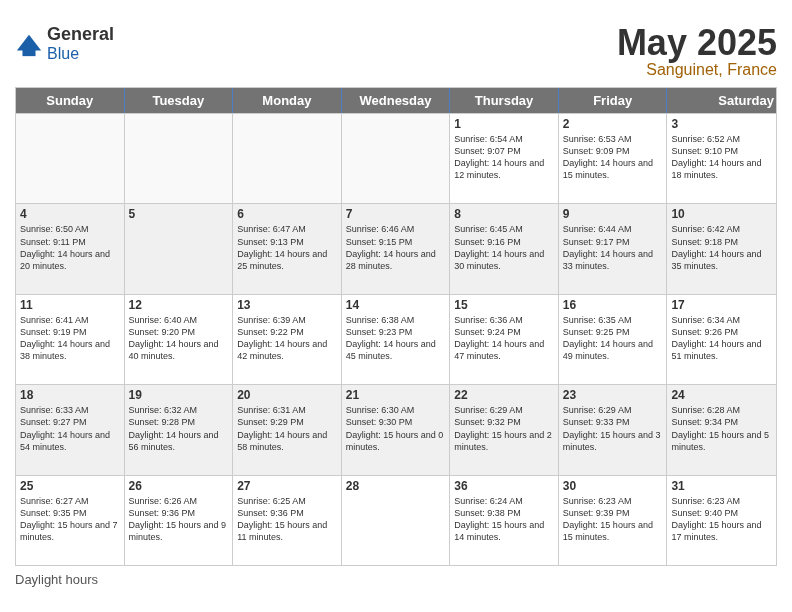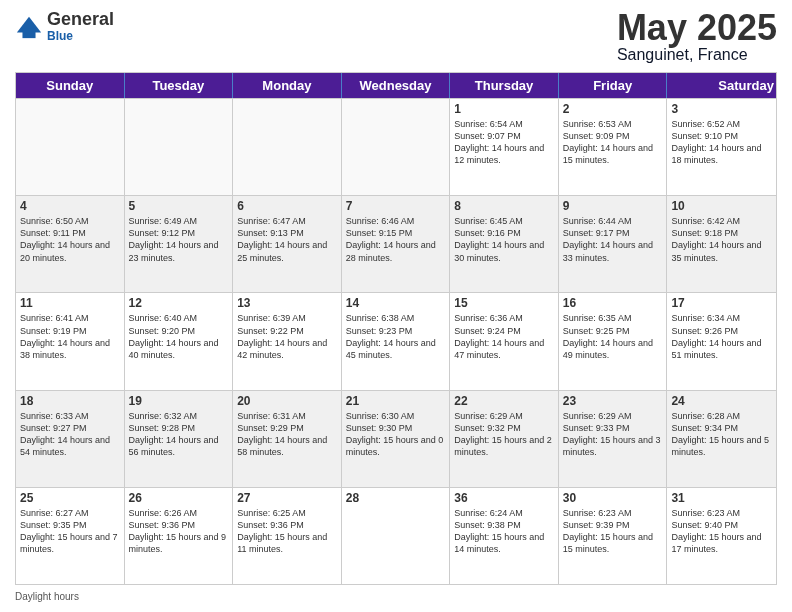--- a/index.html
+++ b/index.html
@@ -6,21 +6,21 @@
     body {
       font-family: Arial, sans-serif;
       background: #fff;
       width: 792px;
       height: 612px;
       overflow: hidden;
     }
     .page {
       width: 792px;
       height: 612px;
-      padding: 10px 15px;
+      padding: 25px 15px;
       display: flex;
       flex-direction: column;
     }
     .header {
       display: flex;
       justify-content: space-between;
       align-items: flex-start;
       margin-bottom: 8px;
     }
     .logo {
@@ -32,50 +32,51 @@
       display: flex;
       flex-direction: column;
       line-height: 1.1;
     }
     .logo-general {
       font-size: 18px;
       font-weight: bold;
       color: #333;
     }
     .logo-blue {
-      font-size: 12px;
-      font-weight: bold;
+      font-size: 16px;
+      font-weight: normal;
       color: #1a5fa8;
     }
     .logo-icon {
       width: 28px;
       height: 28px;
     }
     .title-block {
+      text-align: right;
     }
     .title-month {
       font-size: 36px;
       font-weight: bold;
       color: #333;
       line-height: 1;
     }
     .title-location {
       font-size: 16px;
-      color: #0f172a;
+      color: #a16207;
     }
     .calendar {
       flex: 1;
       display: flex;
       flex-direction: column;
       border: 1px solid #ccc;
     }
     .cal-header {
       display: grid;
       grid-template-columns: repeat(7, 1fr);
-      background: #4c1d95;
+      background: #737373;
     }
     .cal-header-cell {
       color: #fff;
       font-size: 13px;
       font-weight: bold;
       text-align: center;
       padding: 5px 2px;
       border-right: 1px solid #4a7fc8;
     }
     .cal-header-cell:last-child { border-right: none; text-align: right; }
@@ -107,21 +108,21 @@
       font-weight: bold;
       margin-bottom: 2px;
     }
     .cell-text {
       font-size: 9px;
       line-height: 1.35;
       color: #333;
     }
     .footer {
       margin-top: 6px;
-      font-size: 10px;
+      font-size: 13px;
       color: #555;
       text-align: left;
     }
   </style>
 </head>
 <body>
 
 <div class="page">
   <div class="header">
     <div class="logo">
@@ -181,24 +182,20 @@
         <div class="cal-row">
           <div class="cal-cell shaded">
             <div class="day-num">4</div>
             <div class="cell-text">Sunrise: 6:50 AM
 Sunset: 9:11 PM
 Daylight: 14 hours
 and 20 minutes.</div>
           </div>
           <div class="cal-cell shaded">
             <div class="day-num">5</div>
-            <div class="cell-text">Sunrise: 6:49 AM
-Sunset: 9:12 PM
-Daylight: 14 hours
-and 23 minutes.</div>
           </div>
           <div class="cal-cell shaded">
             <div class="day-num">6</div>
             <div class="cell-text">Sunrise: 6:47 AM
 Sunset: 9:13 PM
 Daylight: 14 hours
 and 25 minutes.</div>
           </div>
           <div class="cal-cell shaded">
             <div class="day-num">7</div>

